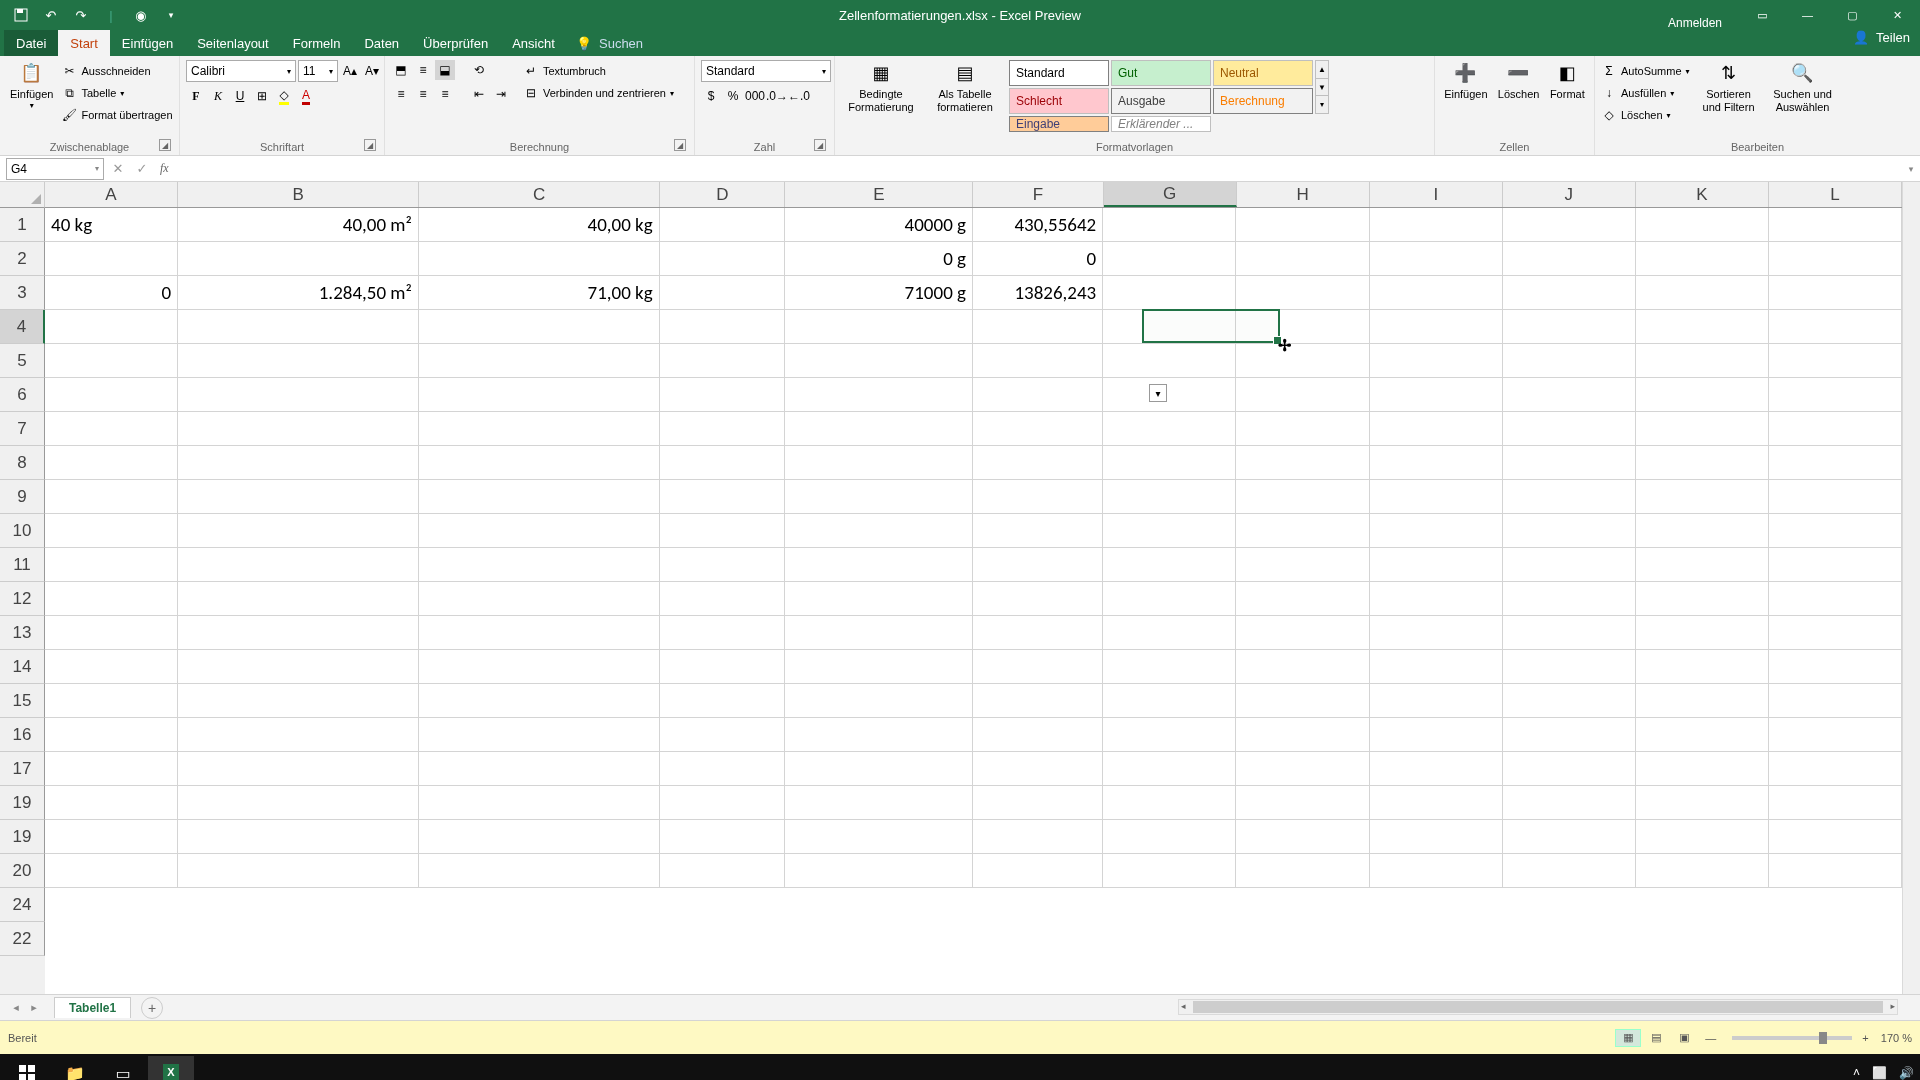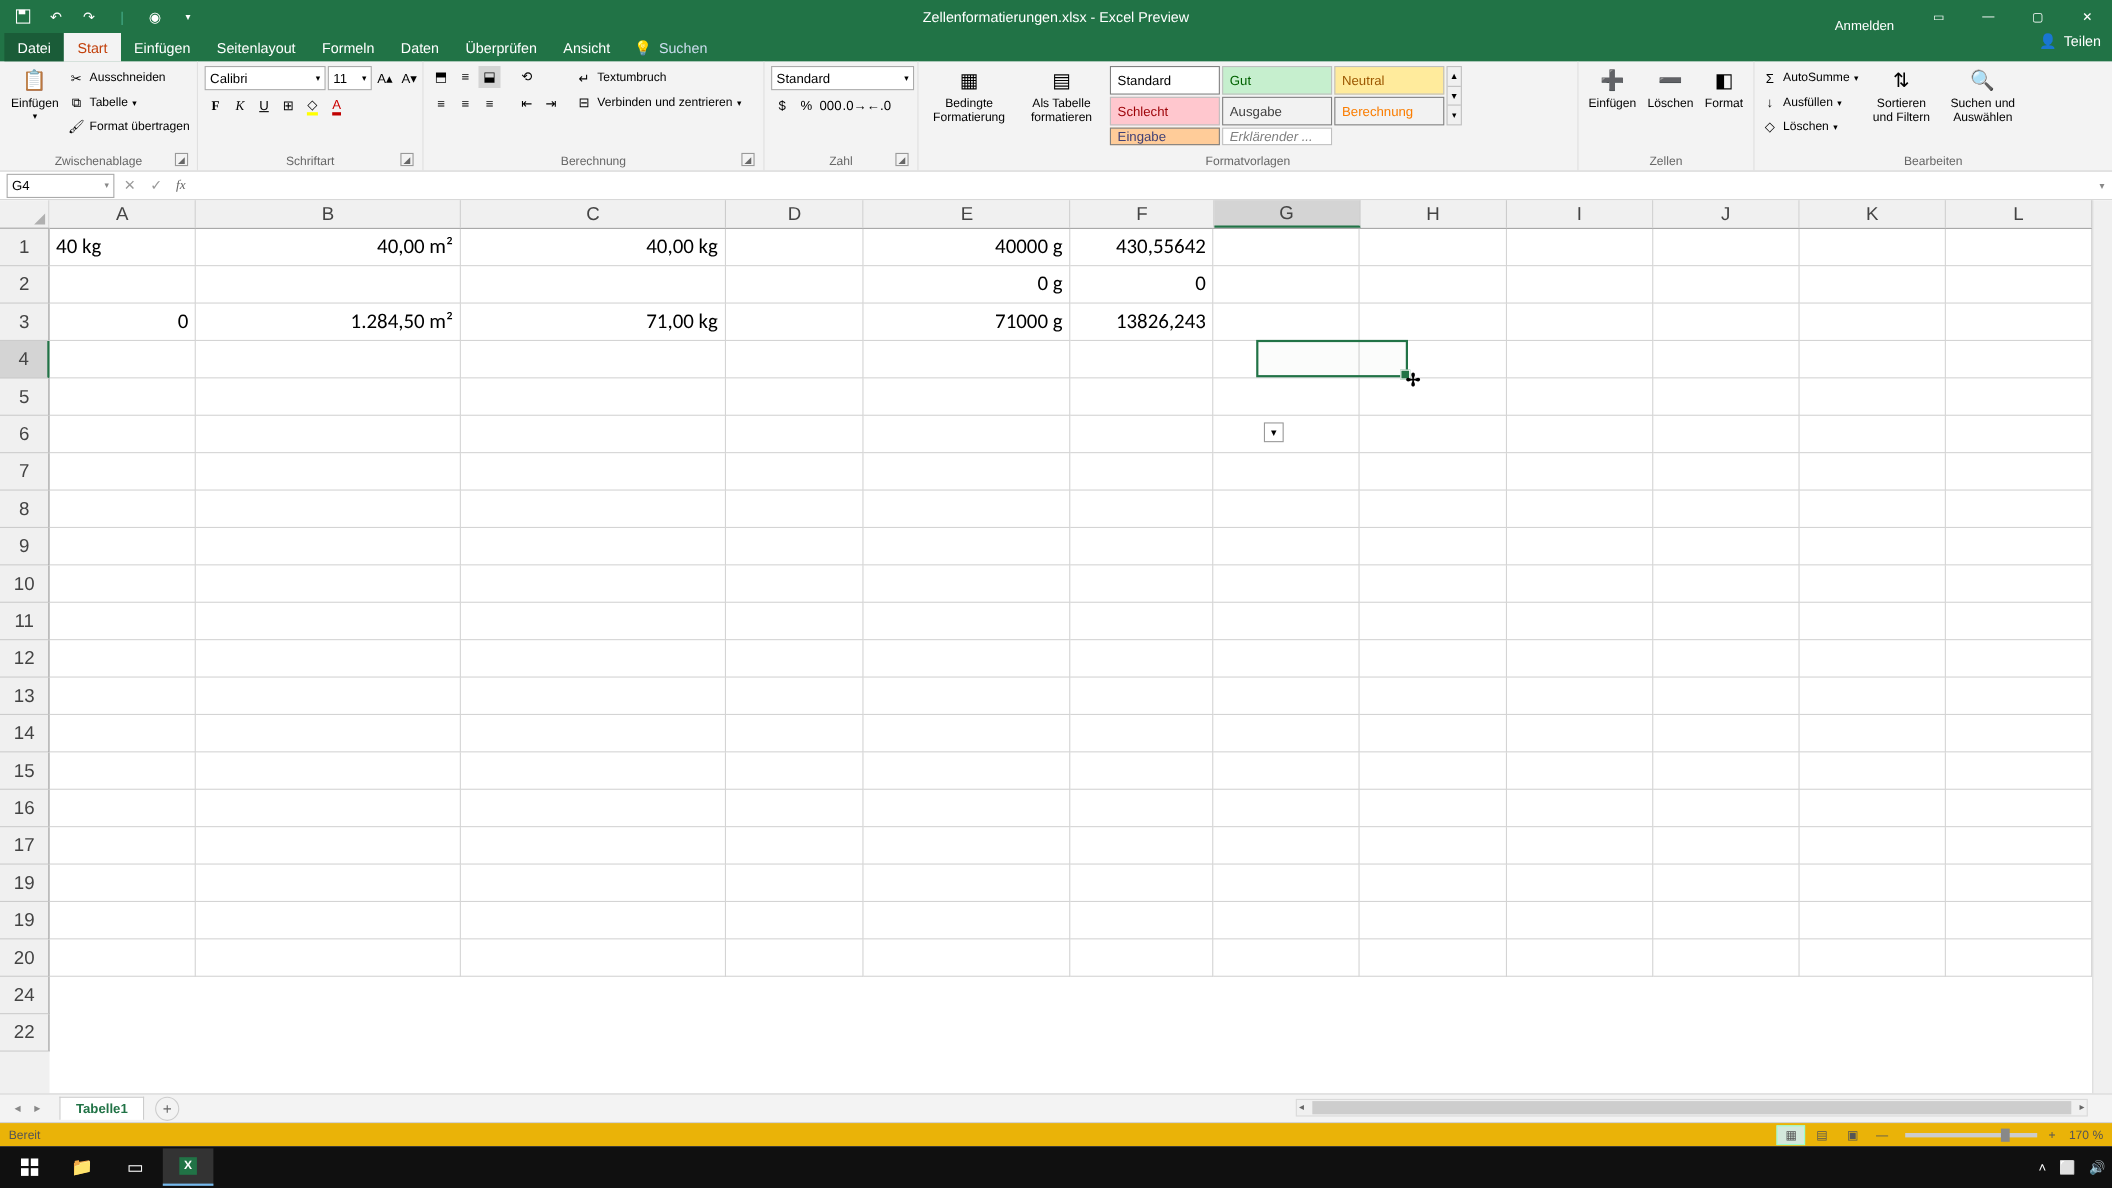--- a/index.html
+++ b/index.html
@@ -75,21 +75,21 @@
 
 .sheet-bar { height: 26px; background: #f3f3f3; border-top: 1px solid #d4d4d4; display: flex; align-items: center; position: relative; }
 .sheet-nav { display: flex; gap: 2px; padding: 0 8px; color: #888; }
 .sheet-nav span { width: 16px; text-align: center; font-size: 11px; }
 .sheet-tab { border: 1px solid #ccc; border-bottom: none; background: #fff; padding: 3px 14px; font-size: 12px; font-weight: 600; color: #217346; margin-left: 4px; }
 .sheet-add { width: 22px; height: 22px; border: 1px solid #ccc; border-radius: 50%; display: flex; align-items: center; justify-content: center; margin-left: 10px; color: #666; font-size: 14px; }
 .hscroll { position: absolute; right: 22px; height: 16px; width: 720px; background: #f0f0f0; border: 1px solid #dadada; top: 4px; }
 .hscroll .thumb { position:absolute; left:14px; right:14px; top:1px; bottom:1px; background:#cdcdcd; }
 
 
-.status { height: 22px; background: #eab308; border-top: 1px solid #d4d4d4; display: flex; align-items: center; font-size: 11px; color: #555; padding: 0 8px; justify-content: space-between; }
+.status { height: 34px; background: #fef9c3; border-top: 1px solid #d4d4d4; display: flex; align-items: center; font-size: 11px; color: #555; padding: 0 8px; justify-content: space-between; }
 .status .views { display: flex; align-items: center; gap: 2px; }
 .status .vbtn { width: 26px; height: 18px; border: 1px solid transparent; display: flex; align-items: center; justify-content: center; font-size: 11px; }
 .status .vbtn.active { background: #d4e8dc; border-color: #9fc; }
 .status .zoom-slider { width: 120px; height: 4px; background: #ccc; margin: 0 8px; position: relative; }
 .status .zoom-slider .thumb { position: absolute; top: -4px; left: 72%; width: 8px; height: 12px; background: #888; }
 
 
 .taskbar { height: 38px; background: #101010; display: flex; align-items: center; padding: 0 4px; gap: 2px; position: relative; }
 .taskbar .tbtn { width: 46px; height: 34px; display: flex; align-items: center; justify-content: center; color: #fff; font-size: 16px; }
 .taskbar .tbtn.active { background: #333; border-bottom: 2px solid #76b9ed; }

